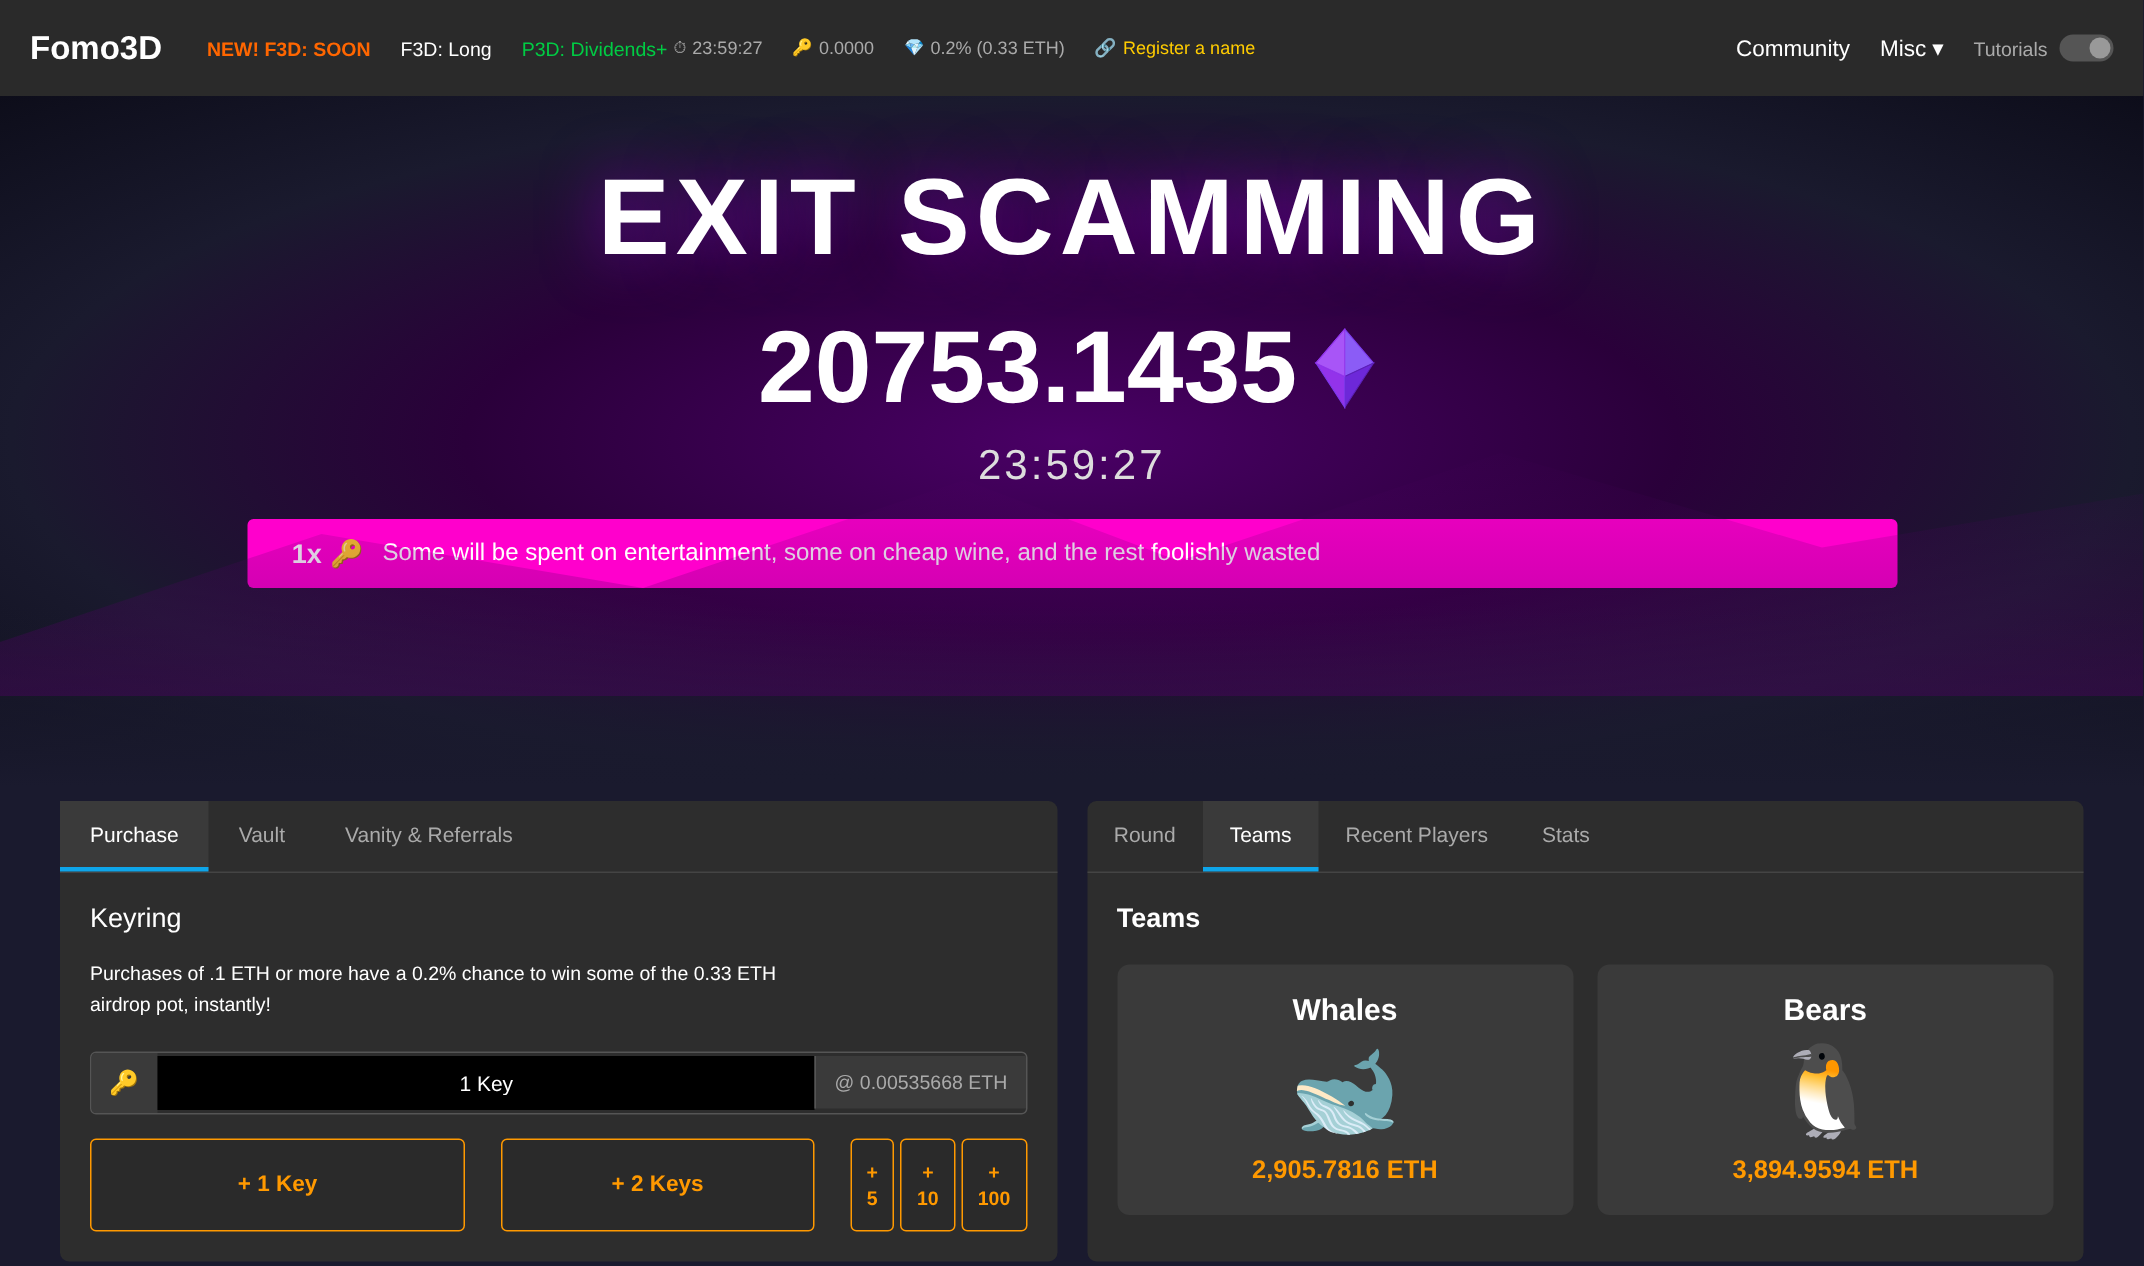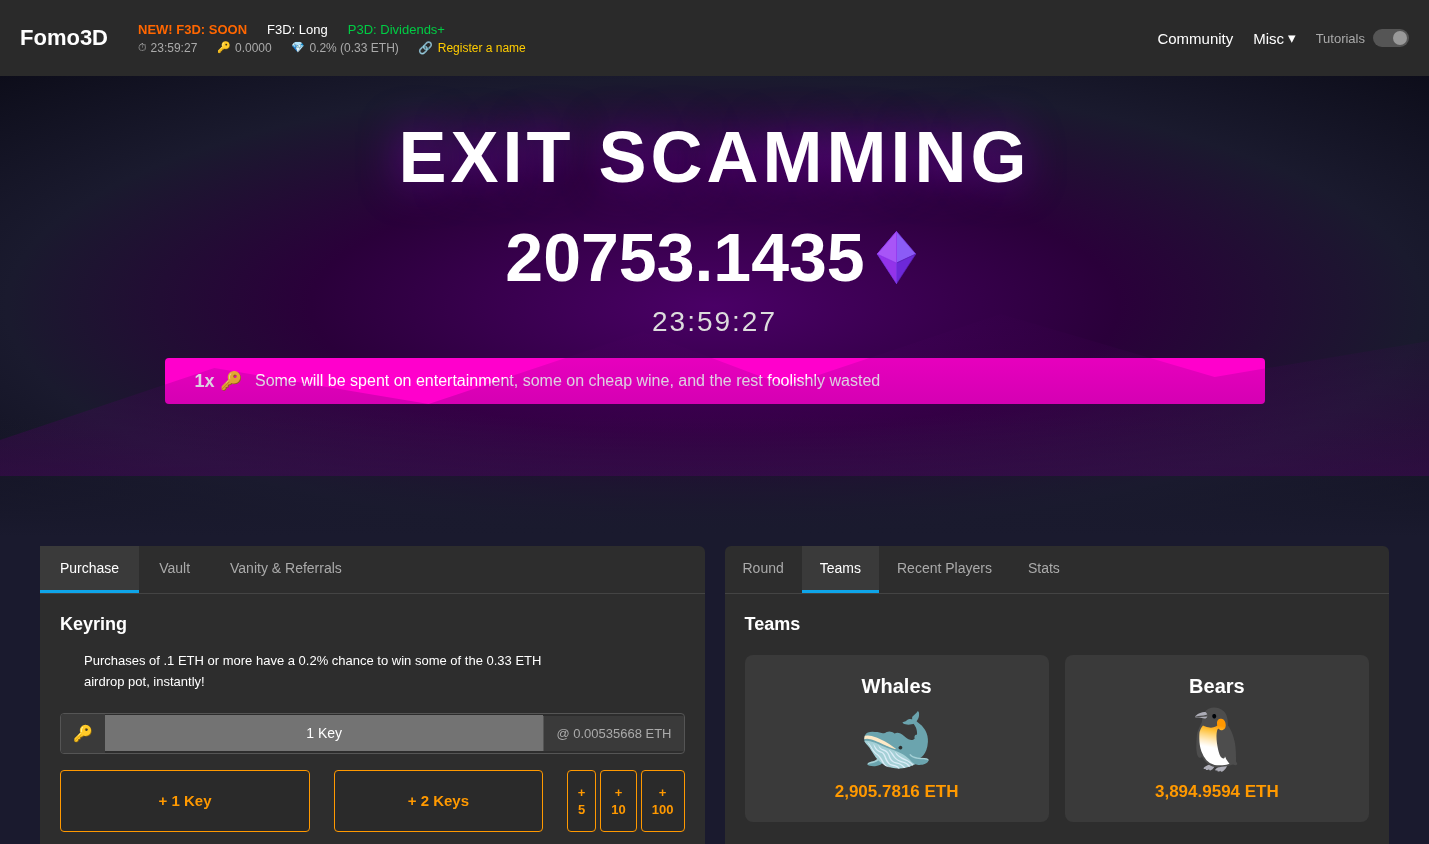--- a/index.html
+++ b/index.html
@@ -10,35 +10,35 @@
       min-height: 844px;
       overflow-x: hidden;
     }
 
     
     .navbar {
       background: #2a2a2a;
       display: flex;
       align-items: center;
       padding: 0 20px;
-      height: 76px;
+      height: 64px;
       position: relative;
       z-index: 10;
     }
     .nav-logo {
       font-size: 22px;
       font-weight: bold;
       color: #fff;
       margin-right: 30px;
       white-space: nowrap;
     }
     .nav-links {
       display: flex;
       align-items: center;
-      flex-direction: column;
+      flex-direction: row;
       align-items: flex-start;
       gap: 4px;
     }
     .nav-top-links {
       display: flex;
       gap: 20px;
       align-items: center;
     }
     .nav-link-f3d-soon {
       color: #ff6600;
@@ -225,51 +225,50 @@
     .panel-tab.active {
       color: #fff;
       background: #3a3a3a;
       border-bottom: 3px solid #0ea5e9;
     }
     .panel-body {
       padding: 20px;
     }
     .panel-section-title {
       font-size: 18px;
-      font-weight: bold;
+      font-weight: normal;
       color: #fff;
       margin-bottom: 16px;
     }
     .airdrop-info {
       font-size: 13px;
       color: #aaa;
       margin-bottom: 20px;
       line-height: 1.6;
     }
     .airdrop-info span {
       color: #fff;
-      margin-left: 24px;
     }
     .key-input-row {
       display: flex;
       align-items: center;
       margin-bottom: 16px;
       gap: 0;
       border: 1px solid #555;
       border-radius: 4px;
       overflow: hidden;
     }
     .key-icon {
       background: #3a3a3a;
       padding: 10px 12px;
       font-size: 16px;
       color: #aaa;
     }
     .key-input {
-      background: #737373;
+      background: #000000;
       color: #fff;
       border: none;
       outline: none;
       padding: 10px 12px;
       font-size: 14px;
       flex: 1;
       text-align: center;
     }
     .key-eth-label {
       background: #3a3a3a;

